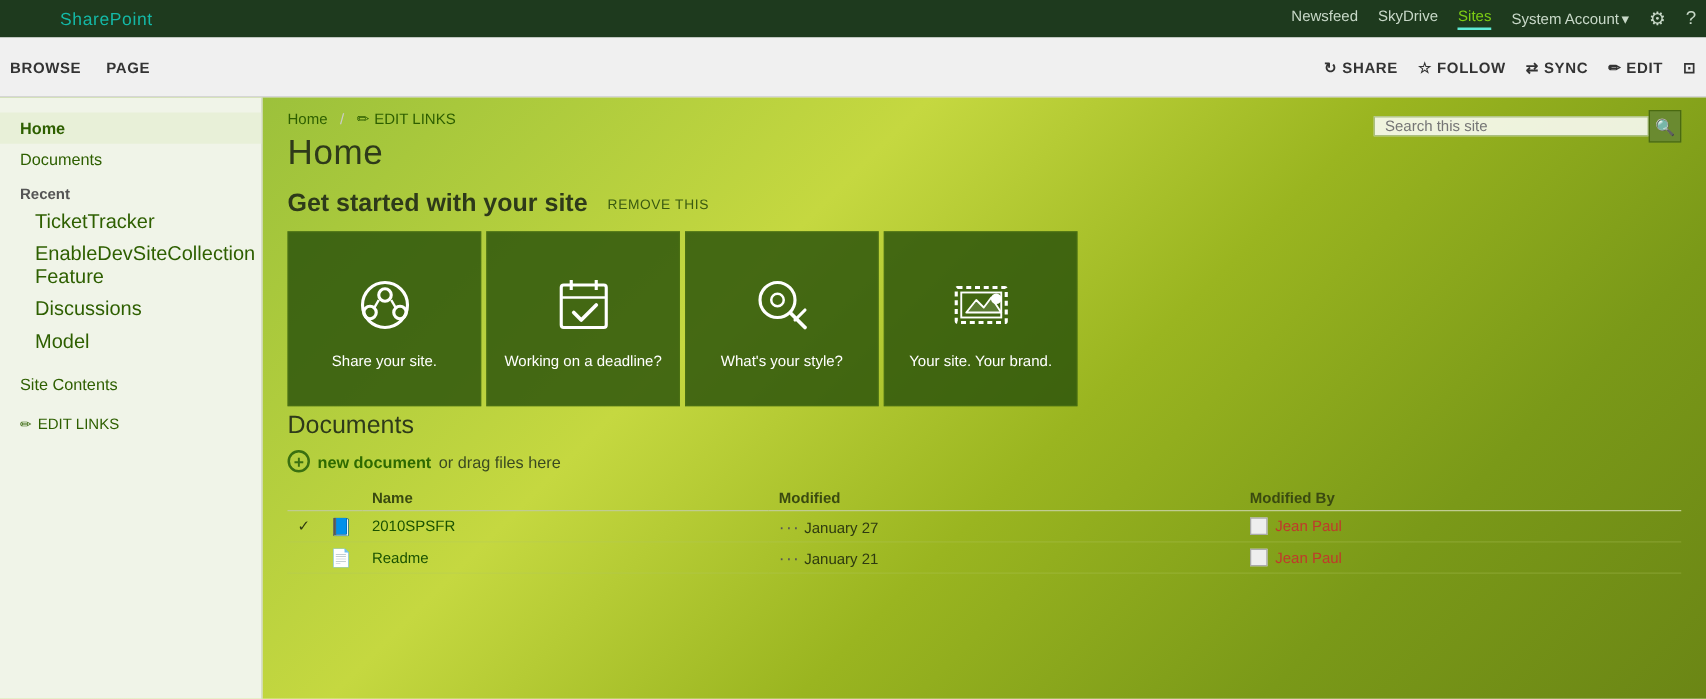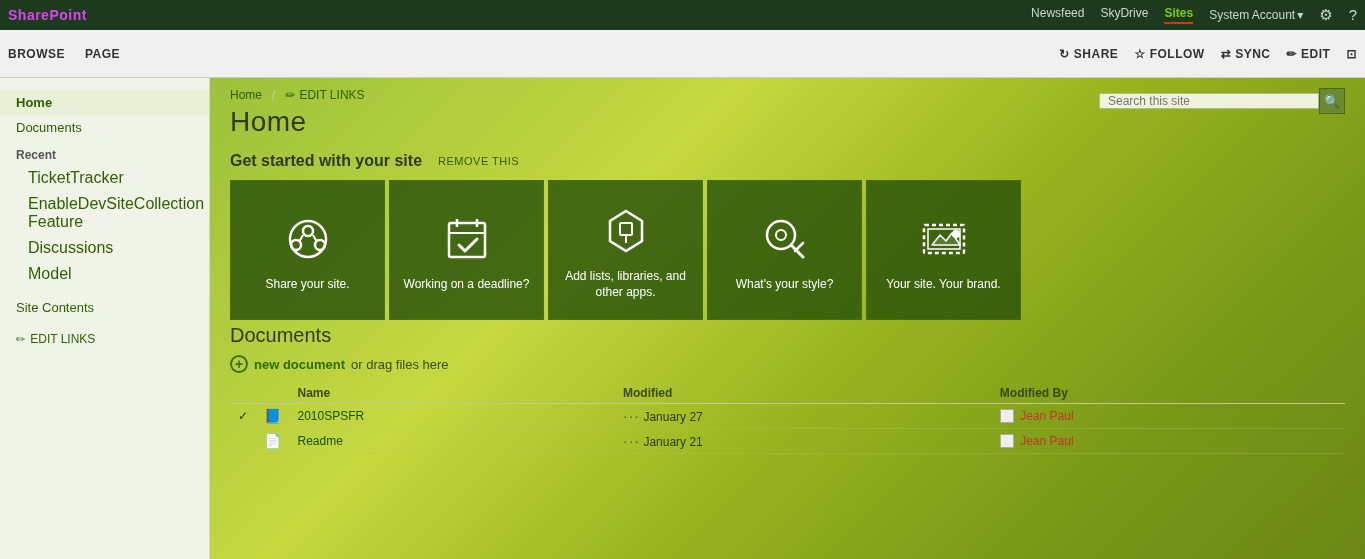--- a/index.html
+++ b/index.html
@@ -10,24 +10,25 @@
       background-color: #1e3a1e;
       height: 30px;
       display: flex;
       align-items: center;
       justify-content: space-between;
       padding: 0 8px;
       color: #c8d8c8;
     }
     #top-nav-left { display: flex; align-items: center; gap: 4px; }
     #sharepoint-logo {
-      color: #d946ef;
-      font-weight: bold;
+      color: #14b8a6;
+      font-weight: normal;
       font-size: 14px;
       letter-spacing: 0.5px;
+      margin-left: 40px;
     }
     #top-nav-right { display: flex; gap: 16px; font-size: 12px; }
     #top-nav-right span { cursor: pointer; color: #c8d8c8; }
     #system-account { color: #c8d8c8; display: flex; align-items: center; gap: 2px; }
 
     
     #ribbon {
       background-color: #f0f0f0;
       height: 48px;
       display: flex;
@@ -185,21 +186,21 @@
 
     
     #get-started-section { margin-top: 8px; }
     #get-started-header {
       display: flex;
       align-items: center;
       gap: 16px;
       margin-bottom: 10px;
     }
     #get-started-title {
-      font-size: 16px;
+      font-size: 20px;
       font-weight: 600;
       color: #2e3a1a;
     }
     #remove-this {
       font-size: 11px;
       color: #3a5a10;
       cursor: pointer;
       font-weight: 400;
       letter-spacing: 0.5px;
       text-transform: uppercase;
@@ -310,21 +311,21 @@
 </head>
 <body>
 
 <div id="top-nav">
   <div id="top-nav-left">
     <span id="sharepoint-logo">SharePoint</span>
   </div>
   <div id="top-nav-right">
     <span>Newsfeed</span>
     <span>SkyDrive</span>
-    <span style="color:#7ccc14;font-weight:700;border-bottom:2px solid #c2410c;padding-bottom:2px;">Sites</span>
+    <span style="color:#7ccc14;font-weight:400;border-bottom:2px solid #5eead4;padding-bottom:2px;">Sites</span>
     <span id="system-account">
       <span>System Account</span>
       <span>▾</span>
     </span>
     <span style="font-size:15px;">⚙</span>
     <span style="font-size:15px;">?</span>
   </div>
 </div>
 
 <div id="ribbon">
@@ -420,30 +421,20 @@
               <rect x="8" y="10" width="36" height="34" rx="2" stroke="white" stroke-width="2.5" fill="none"></rect>
               <line x1="16" y1="6" x2="16" y2="14" stroke="white" stroke-width="2.5"></line>
               <line x1="36" y1="6" x2="36" y2="14" stroke="white" stroke-width="2.5"></line>
               <line x1="8" y1="20" x2="44" y2="20" stroke="white" stroke-width="2"></line>
               <polyline points="18,32 24,38 36,26" stroke="white" stroke-width="3" fill="none" stroke-linecap="round" stroke-linejoin="round"></polyline>
             </svg>
           </div>
           <span class="tile-label">Working on a deadline?</span>
         </div>
 
-        <div class="tile">
-          <div class="tile-icon">
-            <svg viewBox="0 0 52 52" xmlns="http://www.w3.org/2000/svg">
-              <polygon points="26,6 42,16 42,36 26,46 10,36 10,16" stroke="white" stroke-width="2.5" fill="none"></polygon>
-              <rect x="20" y="18" width="12" height="12" rx="1" stroke="white" stroke-width="2" fill="none"></rect>
-              <line x1="26" y1="30" x2="26" y2="38" stroke="white" stroke-width="2"></line>
-            </svg>
-          </div>
-          <span class="tile-label">Add lists, libraries, and other apps.</span>
-        </div>
 
         <div class="tile">
           <div class="tile-icon">
             <svg viewBox="0 0 52 52" xmlns="http://www.w3.org/2000/svg">
               <circle cx="22" cy="22" r="14" stroke="white" stroke-width="2.5" fill="none"></circle>
               <circle cx="22" cy="22" r="5" stroke="white" stroke-width="2" fill="none"></circle>
               <line x1="33" y1="33" x2="44" y2="44" stroke="white" stroke-width="3" stroke-linecap="round"></line>
               <line x1="36" y1="38" x2="44" y2="30" stroke="white" stroke-width="2.5" stroke-linecap="round"></line>
             </svg>
           </div>

